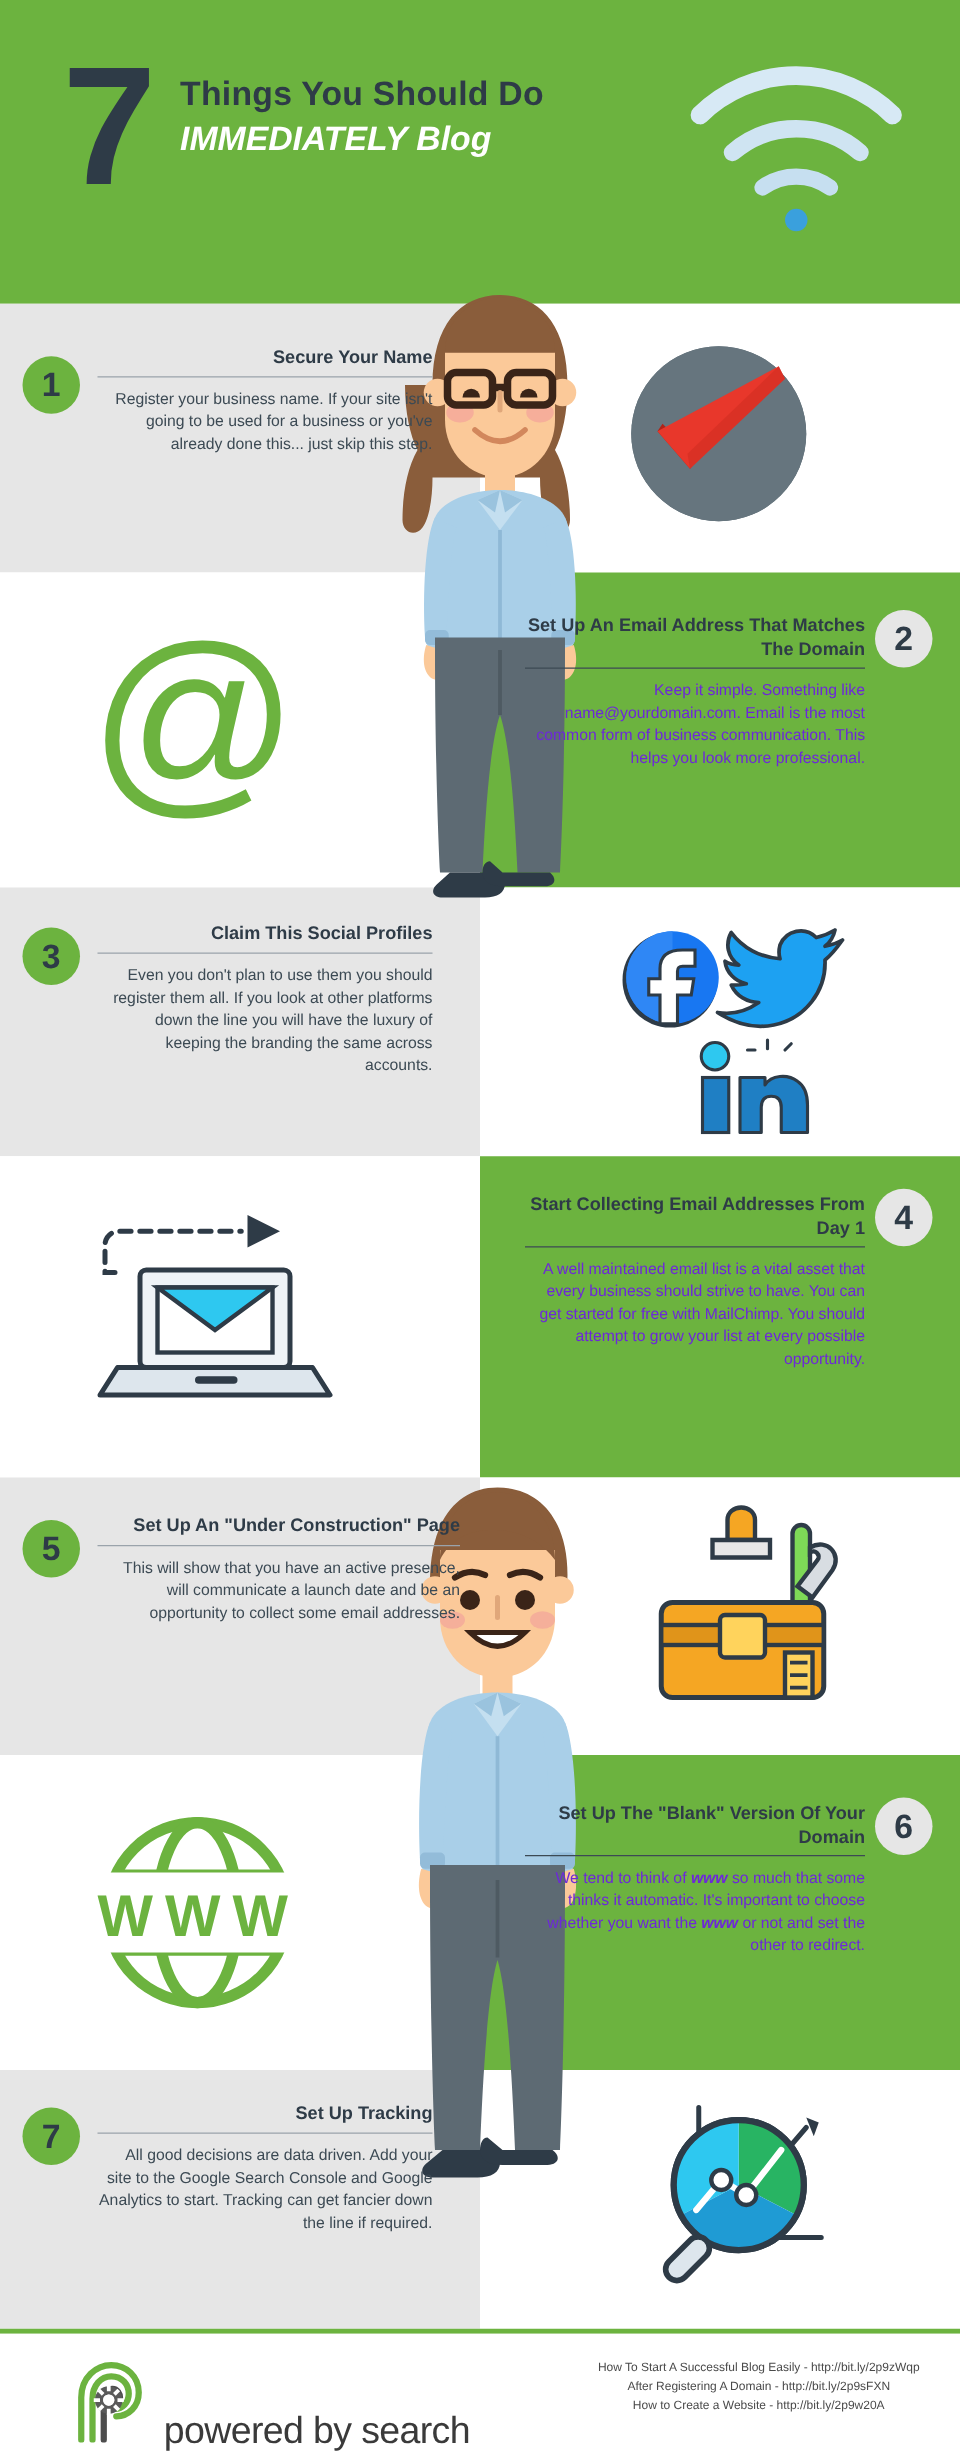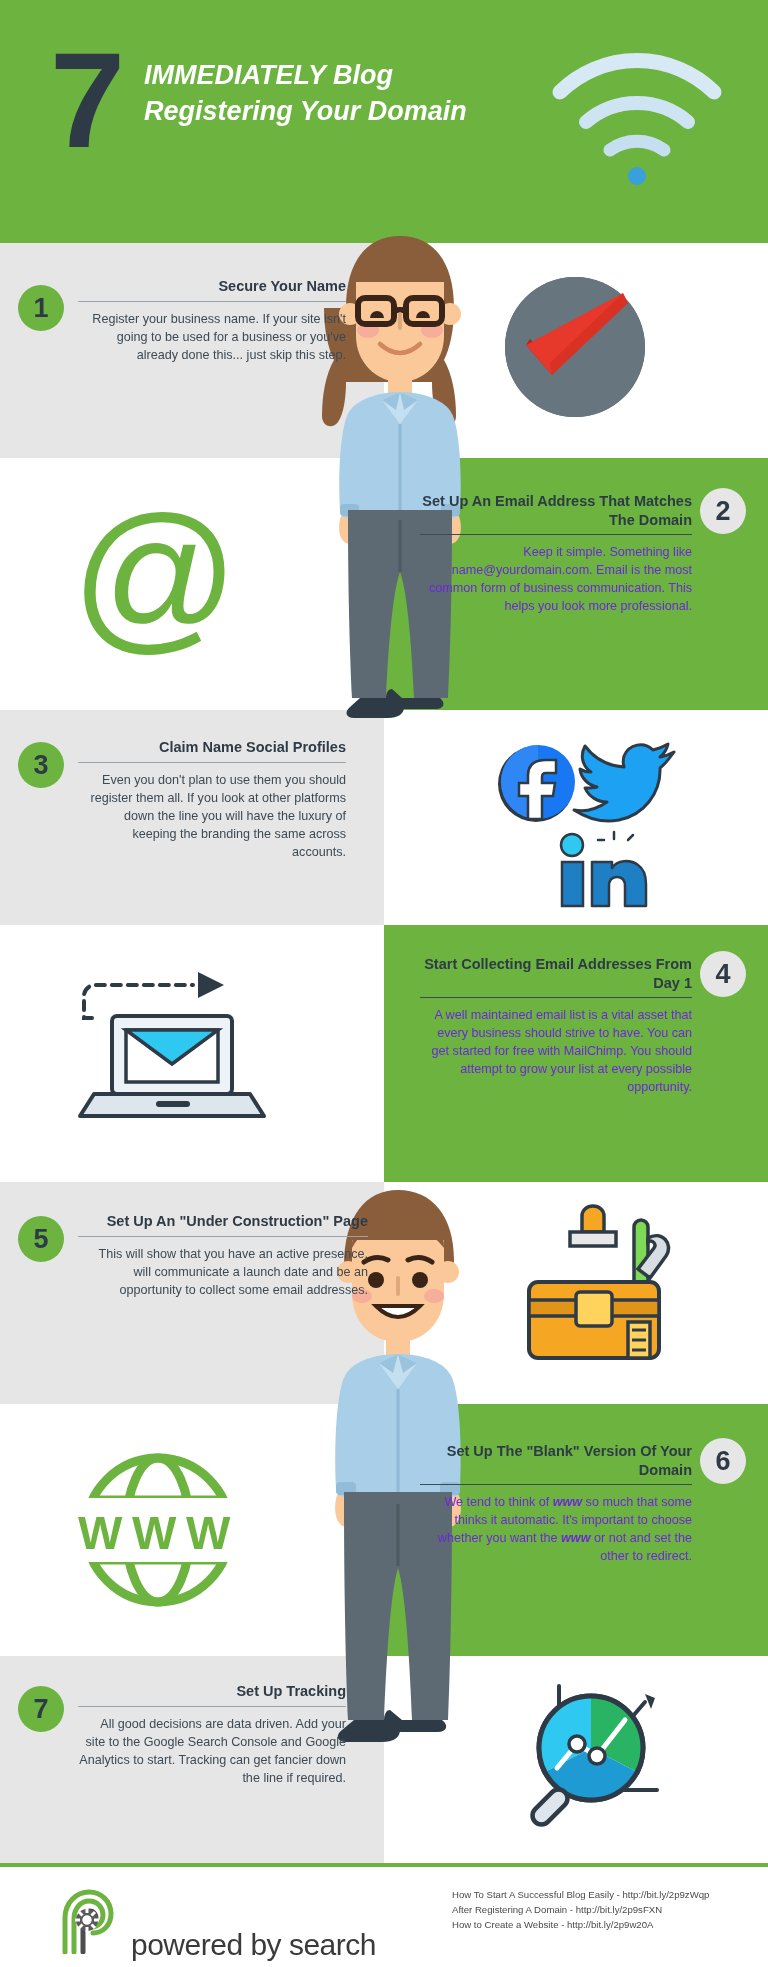--- a/index.html
+++ b/index.html
@@ -62,38 +62,38 @@
   
   .iconbox { position: absolute; z-index: 4; }
 
   
   .footer-gray { position: absolute; left: 0; top: 1840px; width: 384px; height: 23px; background: #e6e6e6; }
   .green-bar { position: absolute; left: 0; top: 1863px; width: 768px; height: 4px; background: #6cb33f; }
   .footer { position: absolute; left: 0; top: 1867px; width: 768px; height: 100px; background: #fff; }
   .logo-wrap { position: absolute; left: 55px; top: 1880px; display: flex; align-items: center; }
   .logo-mark { width: 62px; height: 66px; margin-right: 14px; }
   .logo-text { font-size: 30px; color: #3a3a3a; letter-spacing: -.5px; margin-top: 48px; }
-  .links { position: absolute; left: 452px; top: 1888px; width: 310px; }
+  .links { position: absolute; left: 452px; top: 1888px; width: 310px; text-align: center; }
   .links div { font-size: 9.6px; color: #4a4a4a; line-height: 1.55; white-space: nowrap; }
 
   
   .char1 { position: absolute; left: 300px; top: 222px; width: 200px; height: 520px; z-index: 3; }
   .char2 { position: absolute; left: 298px; top: 1174px; width: 200px; height: 640px; z-index: 3; }
 </style>
 </head>
 <body>
 
 <div class="page">
 
   <div class="header">
     <div class="hdr-inner">
       <div class="big-seven">7</div>
       <div class="hdr-lines">
+        <div class="hdr-l1">Things You Should Do</div>
         <div class="hdr-l2">IMMEDIATELY Blog</div>
-        <div class="hdr-l3">Registering Your Domain</div>
       </div>
     </div>
     <svg class="wifi" viewBox="0 0 190 160">
       <g fill="none" stroke="#d7e9f5" stroke-width="15" stroke-linecap="round">
         <path d="M18 62 A110 110 0 0 1 172 62"></path>
       </g>
       <g fill="none" stroke="#cfe4f2" stroke-width="14" stroke-linecap="round">
         <path d="M44 92 A78 78 0 0 1 146 92"></path>
       </g>
       <g fill="none" stroke="#c6dff0" stroke-width="13" stroke-linecap="round">
@@ -149,21 +149,21 @@
 
   <div class="sec" style="top:710px;height:215px">
     <div class="halfL bg-gray"></div>
     <div class="halfR bg-white"></div>
 
     <div class="badge green" style="left:18px;top:32px">
       <span>3</span>
     </div>
 
     <div class="txt left" style="top:28px">
-      <div class="s-title">Claim Name Social Profiles</div>
+      <div class="s-title">Claim This Social Profiles</div>
       <div class="s-rule"></div>
       <div class="s-body">Even you don't plan to use them you should register them all. If you look at other platforms down the line you will have the luxury of keeping the branding the same across accounts.</div>
     </div>
 
     <div class="iconbox" style="left:478px;top:18px;width:220px;height:180px">
       <svg viewBox="0 0 220 180" width="220" height="180">
 
         <g>
           <circle cx="58" cy="56" r="38" fill="#2e3b47"></circle>
           <circle cx="60" cy="54" r="37" fill="#1877f2"></circle>

